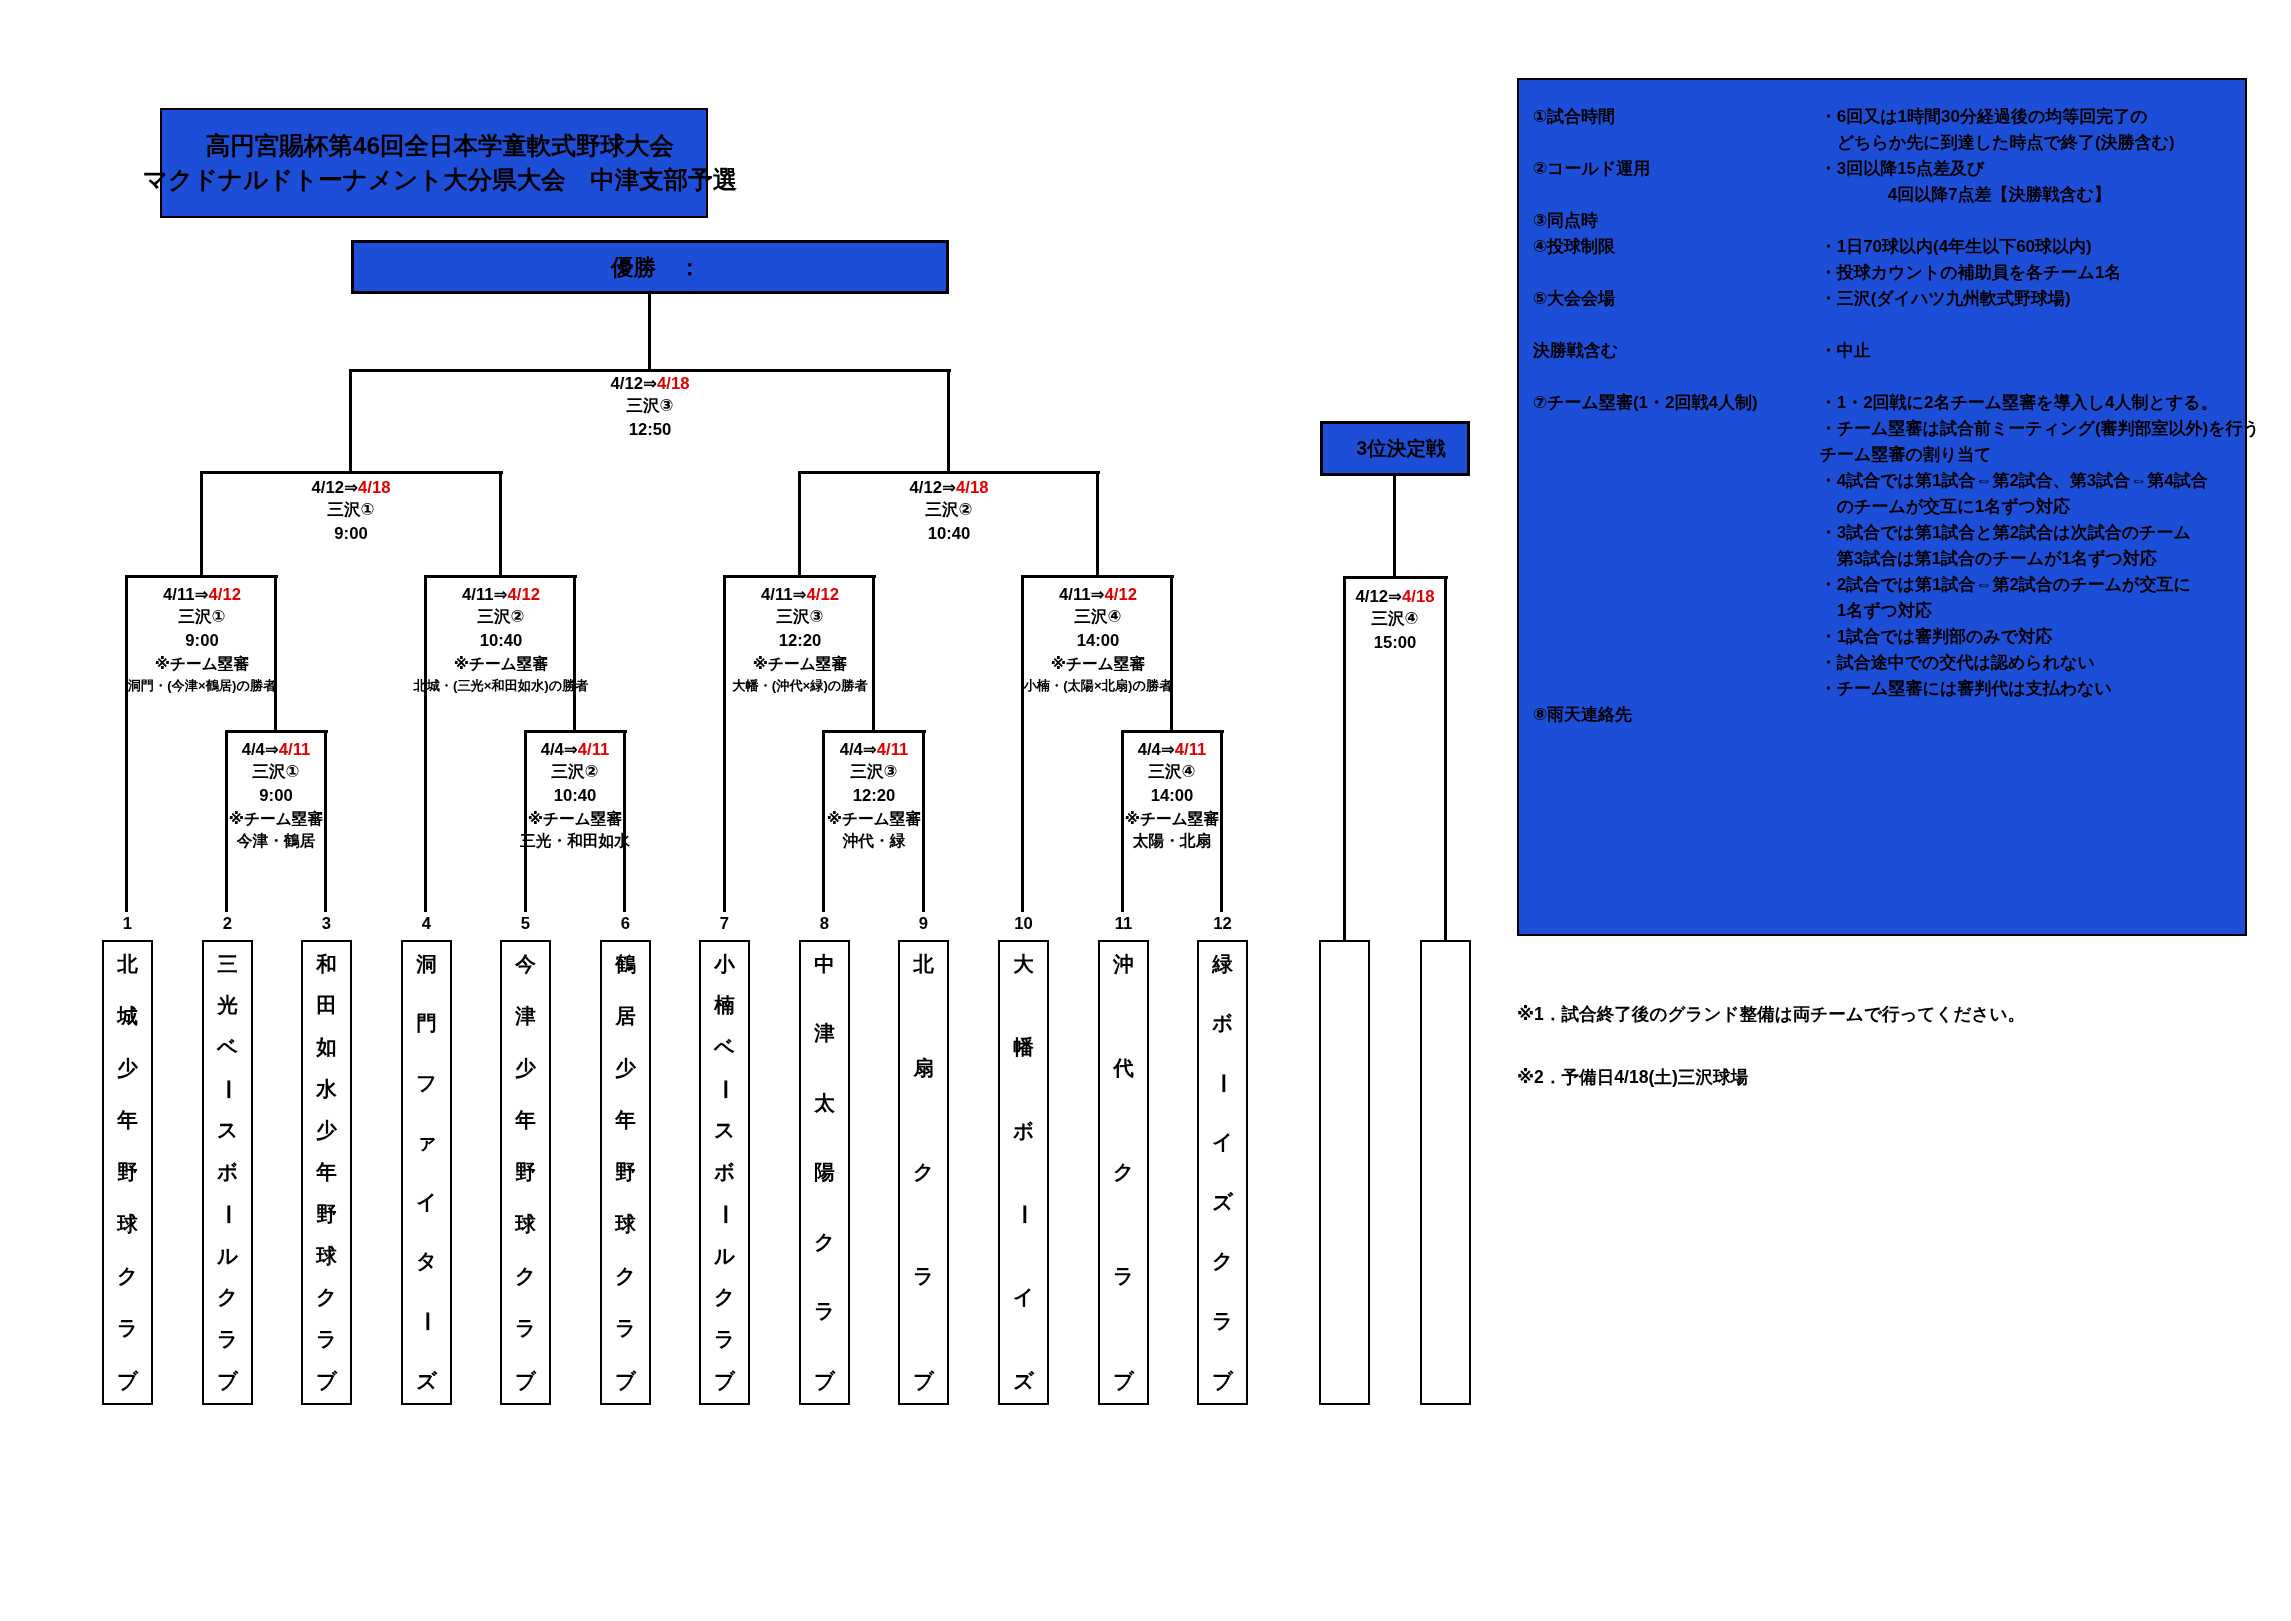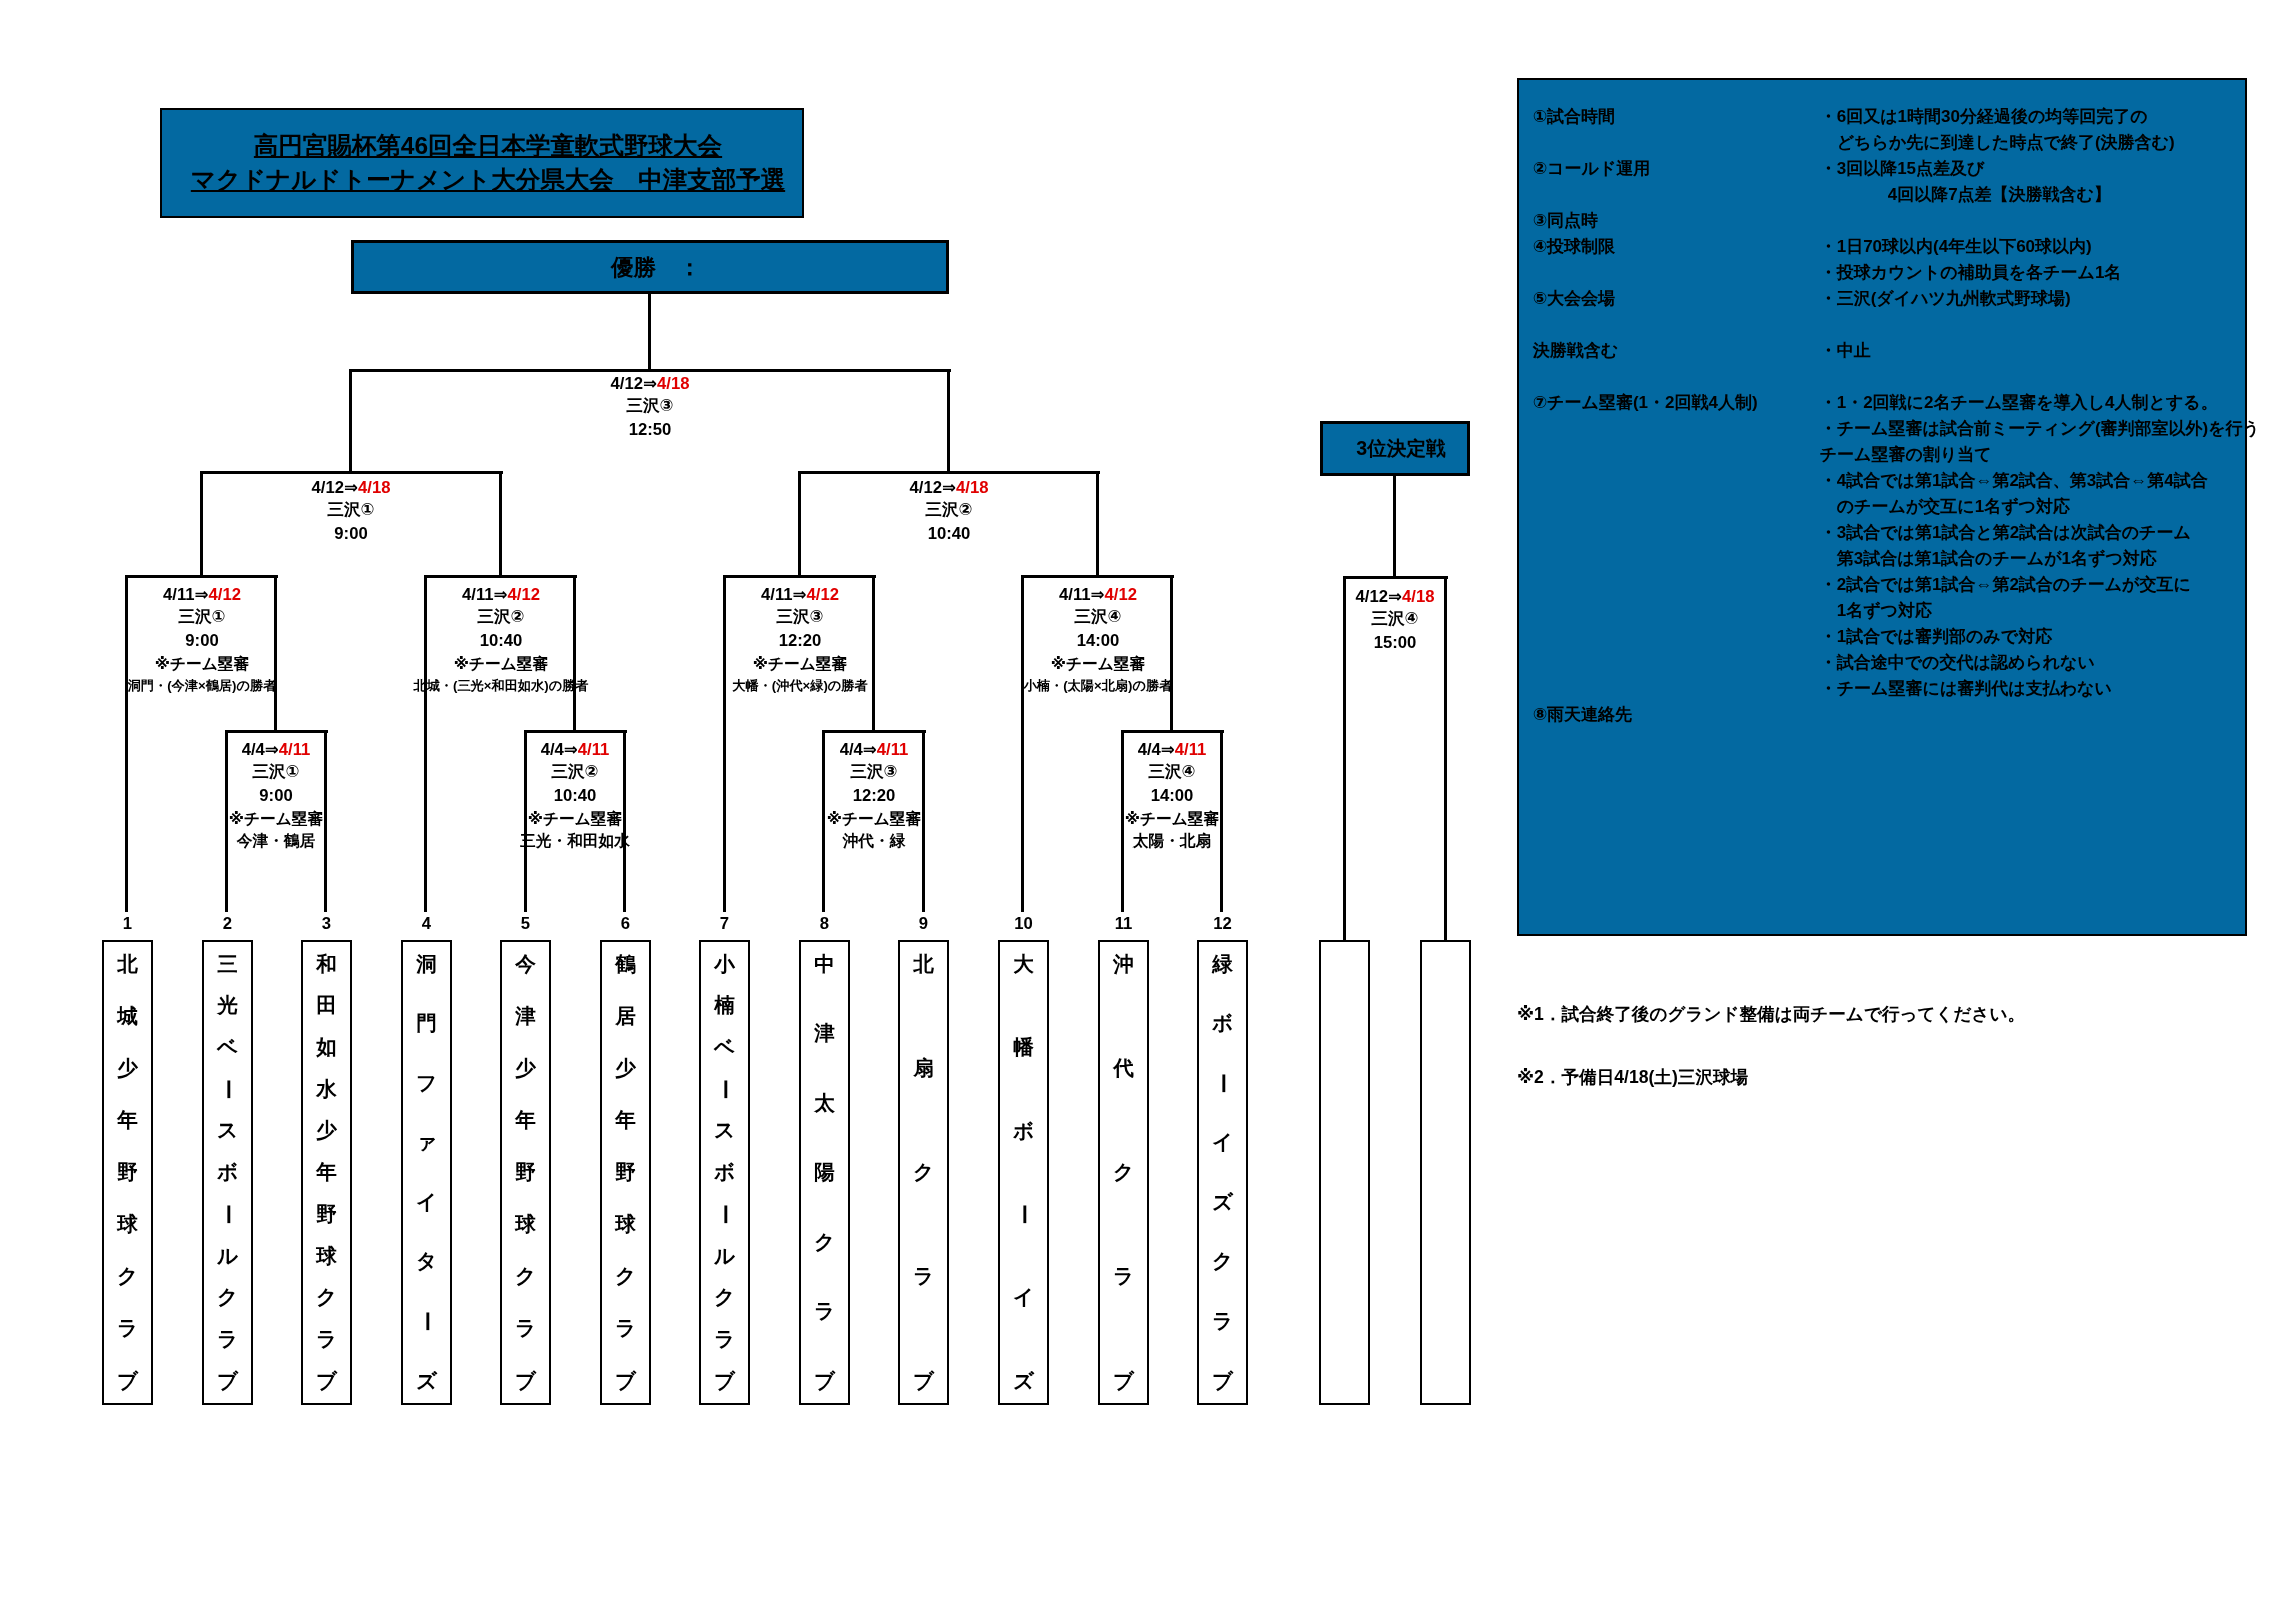--- a/index.html
+++ b/index.html
@@ -1,26 +1,26 @@
 <!DOCTYPE html>
 <html><head>
 <meta charset="utf-8">
 <style>
   html,body{margin:0;padding:0;background:#ffffff;}
   #canvas{
     position:relative;width:2292px;height:1621px;background:#ffffff;
     font-family:"Liberation Sans","DejaVu Sans",sans-serif;
     font-weight:700;color:#000;overflow:hidden;
   }
-  .box{position:absolute;background:#0369a1;border:2.9px solid #000;box-sizing:border-box;padding-left:12px;}
+  .box{position:absolute;background:#1d4ed8;border:2.9px solid #000;box-sizing:border-box;padding-left:12px;}
   .thick{border-width:3.9px;}
   
   .vl,.hl{position:absolute;background:#000;}
   
-  #title-box{left:160px;top:108px;width:644px;height:110px;display:flex;flex-direction:column;justify-content:center;align-items:center;gap:2.9px;text-decoration:underline;}
+  #title-box{left:160px;top:108px;width:548px;height:110px;display:flex;flex-direction:column;justify-content:center;align-items:center;gap:2.9px;}
   #title-box div{font-size:24.5px;line-height:32px;white-space:nowrap;}
   
   #champion-box{left:351px;top:240px;width:598px;height:54px;display:flex;align-items:center;justify-content:center;font-size:22.5px;}
   
   #third-box{left:1320px;top:421px;width:150px;height:55px;display:flex;align-items:center;justify-content:center;font-size:19.6px;text-align:right;}
   
   .mlabel{position:absolute;width:294px;text-align:center;}
   .mdate,.mvenue{font-size:16.7px;line-height:21.6px;}
   .mtime{font-size:16.7px;line-height:21.6px;margin-top:2.9px;}
   .mump{font-size:15.7px;line-height:20.6px;margin-top:2px;}

